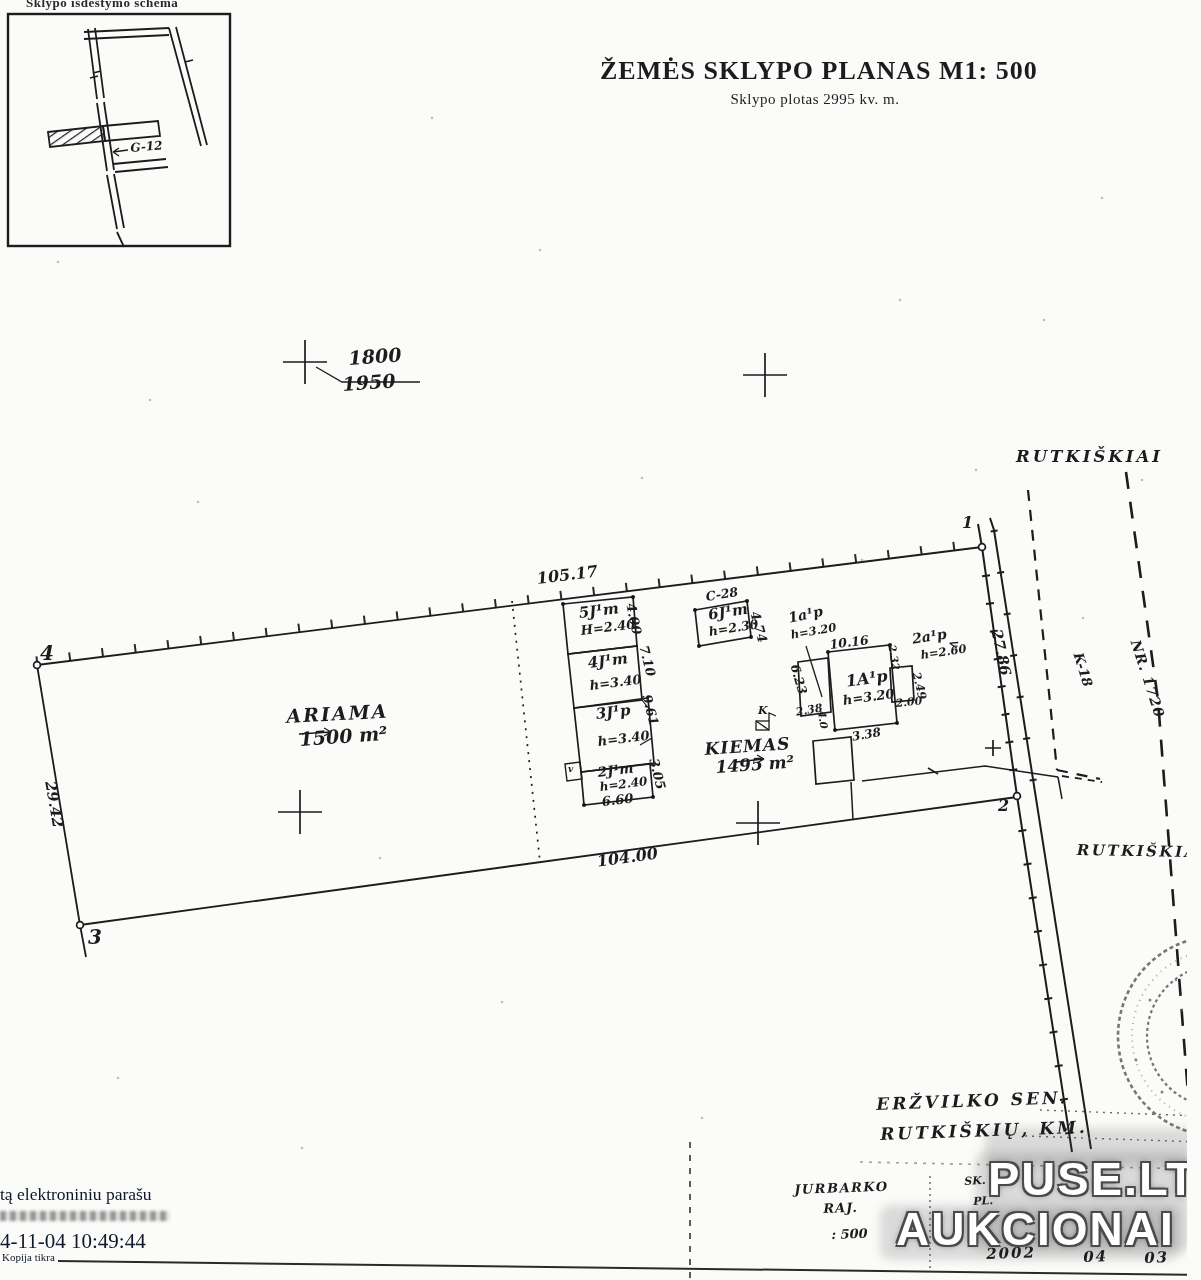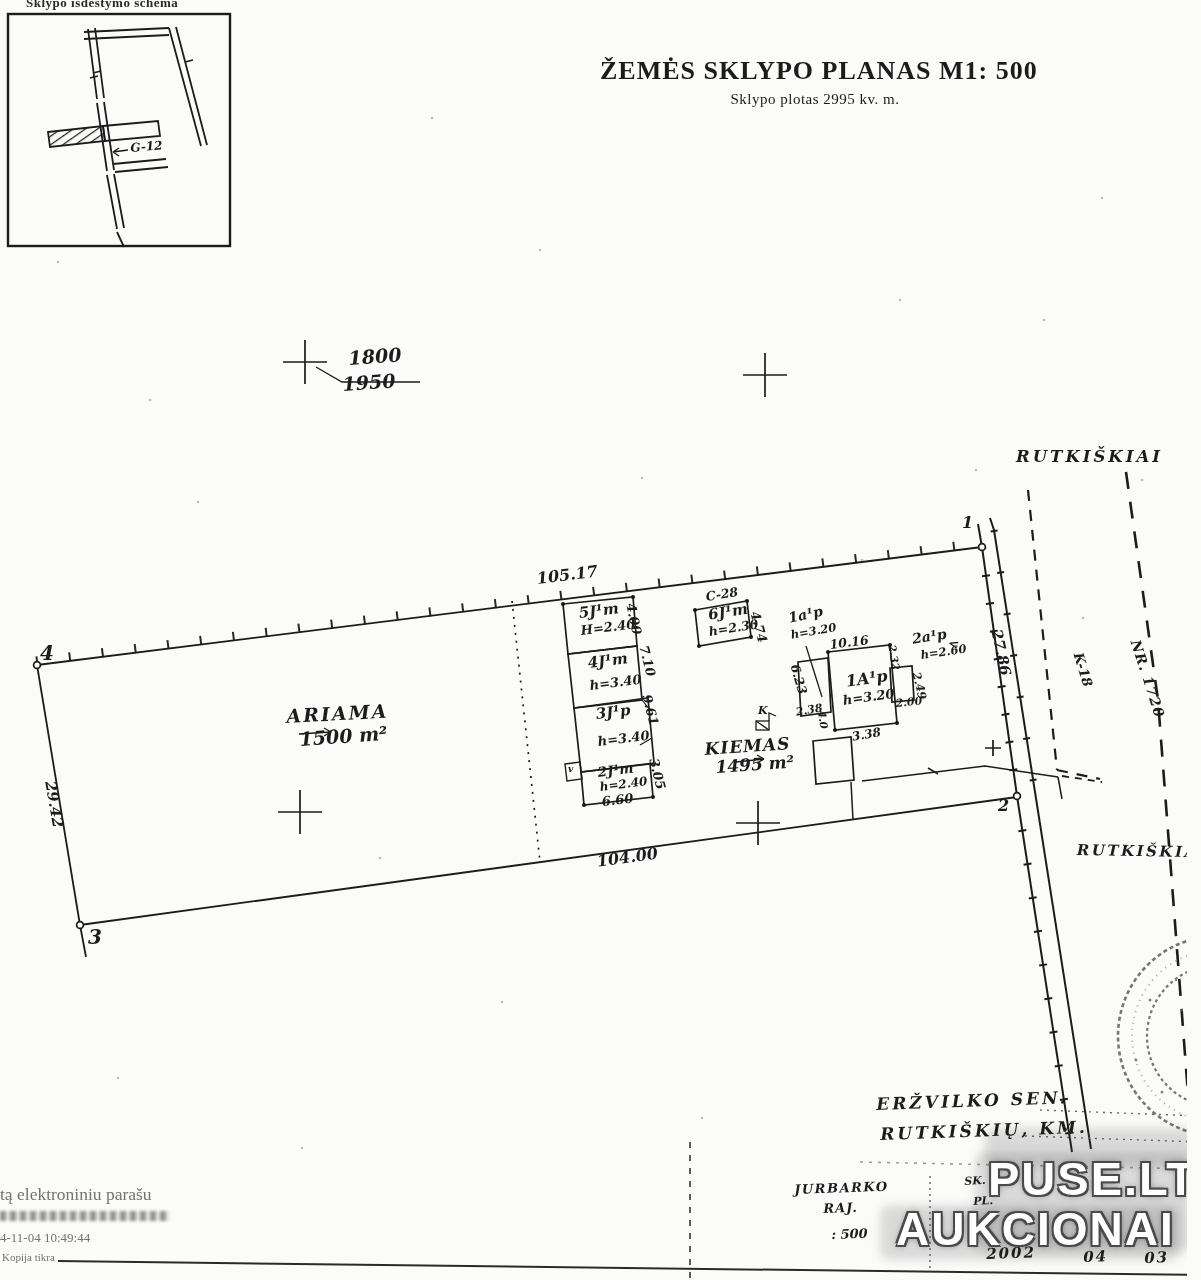--- a/index.html
+++ b/index.html
@@ -6,21 +6,21 @@
   body{width:1201px;height:1280px;background:#fbfbfa;overflow:hidden;
        font-family:"Liberation Serif",serif;}
   #page{position:relative;width:1187px;height:1280px;overflow:hidden;}
   svg.draw{position:absolute;left:0;top:0;z-index:1;}
   .lbl{position:absolute;color:#1c1c1c;white-space:nowrap;transform-origin:0 0;z-index:3;line-height:1;}
   .hand{font-family:"DejaVu Serif",serif;font-style:italic;font-weight:bold;}
   .print{font-family:"Liberation Serif",serif;}
   .title1{font-weight:bold;letter-spacing:1px;text-align:left;}
   .title2{text-align:center;letter-spacing:.5px;}
   .caption{font-weight:bold;filter:blur(.35px);color:#2a2a2a;}
-  .sig{color:#737373;}
+  .sig{color:#0f172a;}
   .blurline{position:absolute;z-index:3;filter:blur(1.4px);
      background:repeating-linear-gradient(90deg, rgba(80,80,80,.6) 0 6px, rgba(120,120,120,.15) 6px 10px);}
   .wm{position:absolute;z-index:5;font-family:"Liberation Sans",sans-serif;font-weight:bold;color:#fff;
       letter-spacing:2px;line-height:1;
       text-shadow:2px 2px 0 #4a4a4a,-2px -2px 0 #4a4a4a,2px -2px 0 #4a4a4a,-2px 2px 0 #4a4a4a,0 0 7px rgba(0,0,0,.55);}
   .smudge{position:absolute;z-index:2;background:rgba(70,70,70,.18);filter:blur(5px);border-radius:10px;}
 </style>
 </head>
 <body>
 
@@ -251,16 +251,16 @@
 <div class="lbl hand" style="left:973px;top:1196px;font-size:11px;transform:rotate(-3deg);">PL.</div>
 <div class="lbl hand" style="left:986px;top:1247px;font-size:15px;letter-spacing:2px;transform:rotate(-2deg);">2002</div>
 <div class="lbl hand" style="left:1083px;top:1250px;font-size:15px;letter-spacing:2px;transform:rotate(-2deg);">04</div>
 <div class="lbl hand" style="left:1144px;top:1251px;font-size:15px;letter-spacing:2px;transform:rotate(-2deg);">03</div>
 
 <div class="wm" style="left:896px;top:1206px;font-size:46px;">AUKCIONAI</div>
 <div class="wm" style="left:988px;top:1155px;font-size:47px;">PUSE.LT</div>
 
 <div class="lbl print sig" style="left:0px;top:1186px;font-size:17.5px;">tą elektroniniu parašu</div>
 <div class="blurline" style="left:0px;top:1211px;width:170px;height:10px;"></div>
-<div class="lbl print sig" style="left:0px;top:1231px;font-size:13px;">4-11-04 10:49:44</div>
+<div class="lbl print sig" style="left:0px;top:1231px;font-size:21px;">4-11-04 10:49:44</div>
 <div class="lbl print sig" style="left:2px;top:1252px;font-size:11px;">Kopija tikra</div>
 
 </div>
 
 </body></html>

